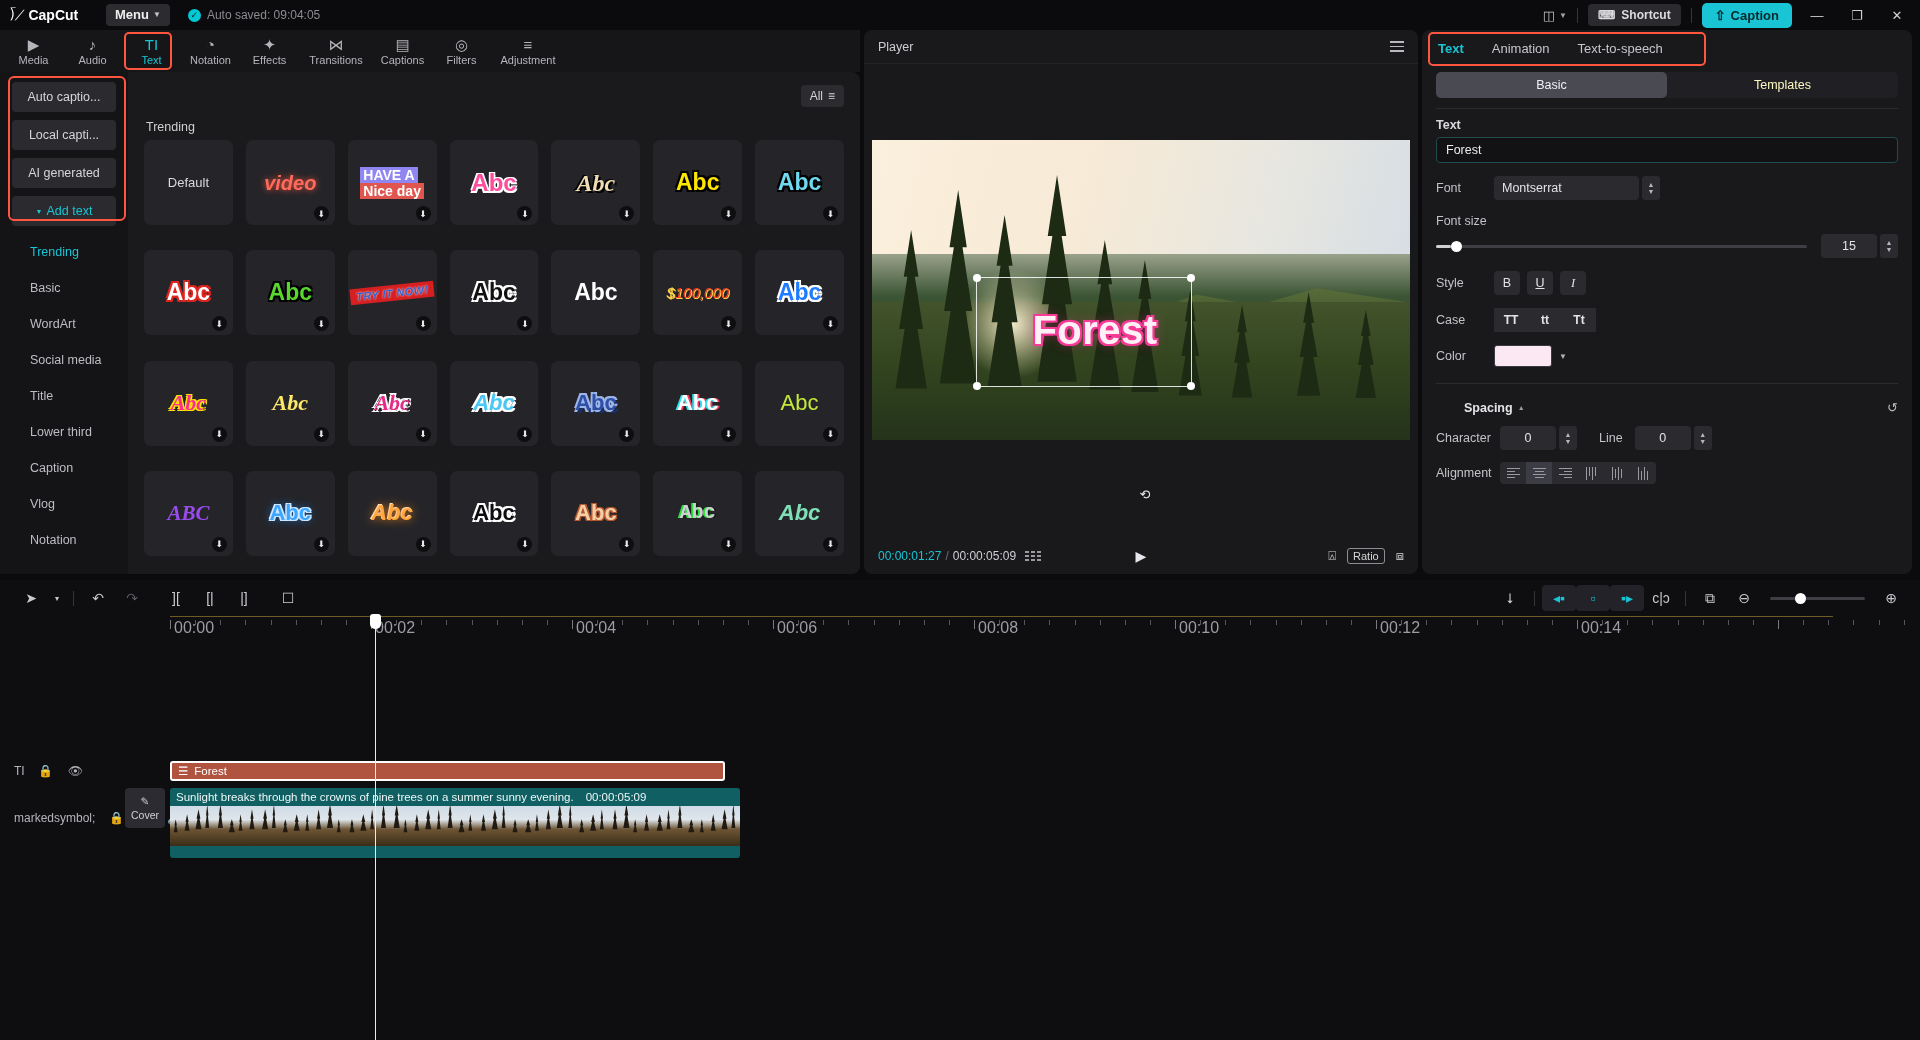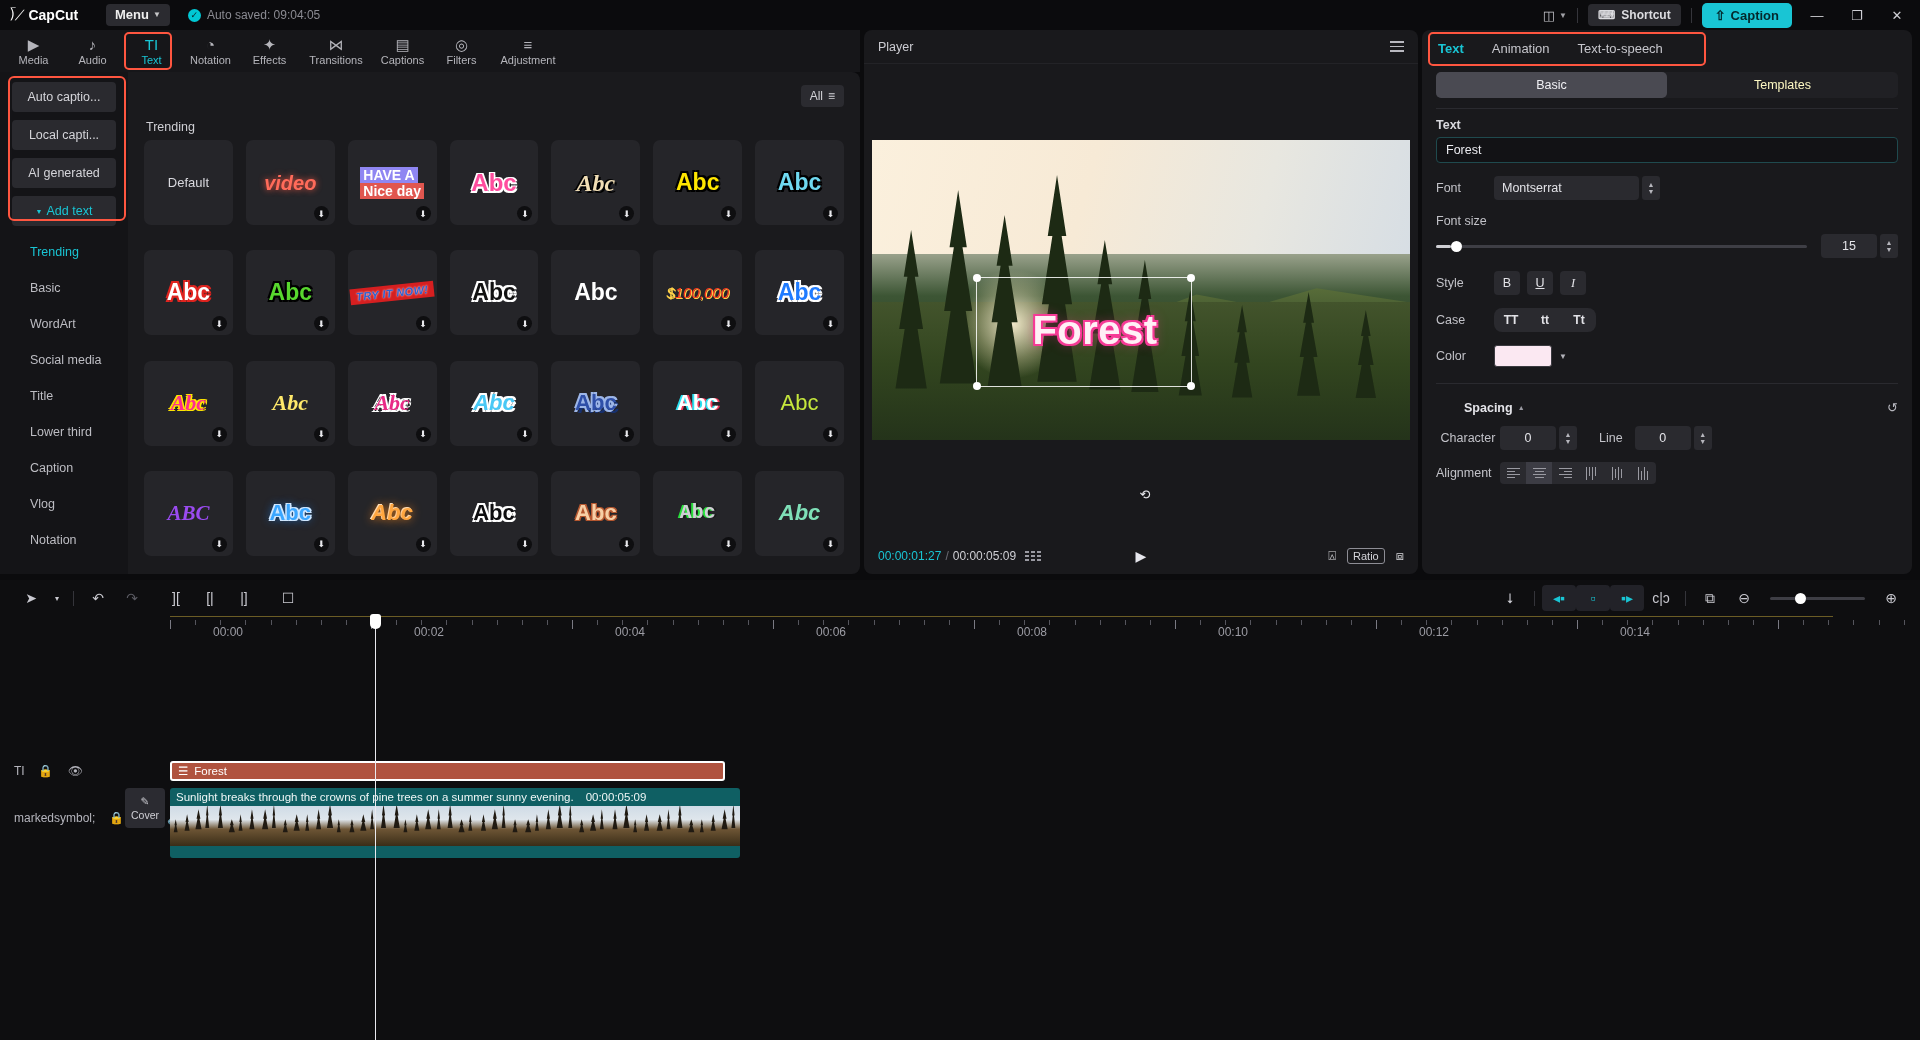--- a/index.html
+++ b/index.html
@@ -144,21 +144,21 @@
     display:flex;flex-direction:column;align-items:center;justify-content:center;
     font-size:7px;color:#b6b6bd;line-height:7px;cursor:pointer;}
   .slider-row { display:flex; align-items:center; margin:6px 14px 0 14px; }
   .track { position:relative; flex:1; height:3px; background:#3e3e45; border-radius:2px; }
   .track .fill { position:absolute;left:0;top:0;height:3px;width:4%;background:#cfcfd4;border-radius:2px;}
   .knob { position:absolute; left:4%; top:-4px; width:11px;height:11px;border-radius:50%;background:#fff; }
   .numbox { width:56px;height:24px;background:#2a2a2f;border-radius:4px;margin-left:14px;
     display:flex;align-items:center;justify-content:center;font-size:12.5px;color:#e4e4e9;}
   .btn-sq { width:26px;height:24px;background:#2a2a2f;border-radius:4px;margin-right:7px;
     display:flex;align-items:center;justify-content:center;font-size:12.5px;color:#e2e2e7;cursor:pointer;}
-  .casegrp { display:flex; background:#2a2a2f; border-radius:8px; overflow:hidden; }
+  .casegrp { display:flex; background:#2a2a2f; border-radius:0; overflow:hidden; }
   .caseitem { width:34px;height:24px;display:flex;align-items:center;justify-content:center;
     font-size:12px;font-weight:bold;color:#e2e2e7;cursor:pointer;}
   .swatch { width:58px;height:22px;border-radius:3px;background:#fbe8f2;border:1px solid #3a3a40;}
   .sw-caret { margin-left:7px;font-size:8px;color:#b2b2b9;cursor:pointer;}
   .sect-head { display:flex; align-items:center; margin:16px 14px 0 14px; }
   .sect-head .t { font-size:12.5px;font-weight:bold;color:#e4e4e9;margin-left:28px; }
   .sect-head .tri { font-size:7px;margin-left:5px;color:#9a9aa2; }
   .sect-head .reset { margin-left:auto; font-size:13px; color:#b6b6bd; cursor:pointer; }
   .align-grp { display:flex; background:#2a2a2f; border-radius:4px; overflow:hidden; }
   .align-it { width:26px;height:22px;display:flex;align-items:center;justify-content:center;cursor:pointer;}
@@ -174,21 +174,21 @@
     color:#c9c9d0;font-size:14px;cursor:pointer;border-radius:4px;}
   .ttool.dim { color:#5a5a62; }
   .tsep { width:1px;height:15px;background:#34343a;margin:0 7px; }
   .tl-right { margin-left:auto; display:flex; align-items:center; padding-right:12px; gap:0; }
   .ttool.on { color:#19c5d4; background:#222228; }
   .zt { position:relative; width:95px;height:3px;background:#3e3e45;border-radius:2px;margin:0 9px;}
   .zt .zk{position:absolute;left:26%;top:-4px;width:11px;height:11px;border-radius:50%;background:#fff;}
   .ruler { position:absolute; left:0; top:36px; width:1920px; height:22px; }
   .rtick { position:absolute; top:4px; width:1px; height:5px; background:#55555d; }
   .rtick.maj { height:9px; background:#7a7a83; }
-  .rlbl { position:absolute; top:9px; font-size:12px; color:#9c9ca4;margin-left:39px; }
+  .rlbl { position:absolute; top:3px; font-size:16px; color:#9c9ca4; }
   .track-head { position:absolute; left:0; width:118px; height:30px; display:flex;
     align-items:center; gap:14px; padding-left:14px; color:#b4b4bc; font-size:12px; }
   .th-ic { cursor:pointer; font-size:12px; }
   .clip-text { position:absolute; left:170px; top:181px; width:555px; height:20px;
     background:#b0533f; border:2px solid #ffffff; border-radius:3px;
     display:flex; align-items:center; gap:6px; padding-left:6px;
     font-size:11.5px; color:#fff; cursor:pointer; }
   .clip-video { position:absolute; left:170px; top:208px; width:570px; height:70px;
     background:#0f5f63; border-radius:3px; overflow:hidden; cursor:pointer; }
   .cv-label { height:18px; display:flex; align-items:center; gap:12px; padding-left:6px;
@@ -558,21 +558,21 @@
 
     <div class="p-divider" style="margin-top:16px;"></div>
 
     <div class="sect-head">
       <span class="t">Spacing</span>
       <span class="tri">▲</span>
       <span class="reset">↺</span>
     </div>
 
     <div class="prow" style="margin-top:11px;">
-      <span class="lbl" style="width:64px;text-align:center;">Character</span>
+      <span class="lbl" style="width:64px;">Character</span>
       <span class="numbox" style="margin-left:0;width:56px;">0</span>
       <span class="spin">▲<br>▼</span>
       <span class="lbl" style="width:auto;margin-left:22px;margin-right:12px;">Line</span>
       <span class="numbox" style="margin-left:0;width:56px;">0</span>
       <span class="spin">▲<br>▼</span>
     </div>
 
     <div class="prow" style="margin-top:12px;">
       <span class="lbl" style="width:64px;">Alignment</span>
       <span class="align-grp">

